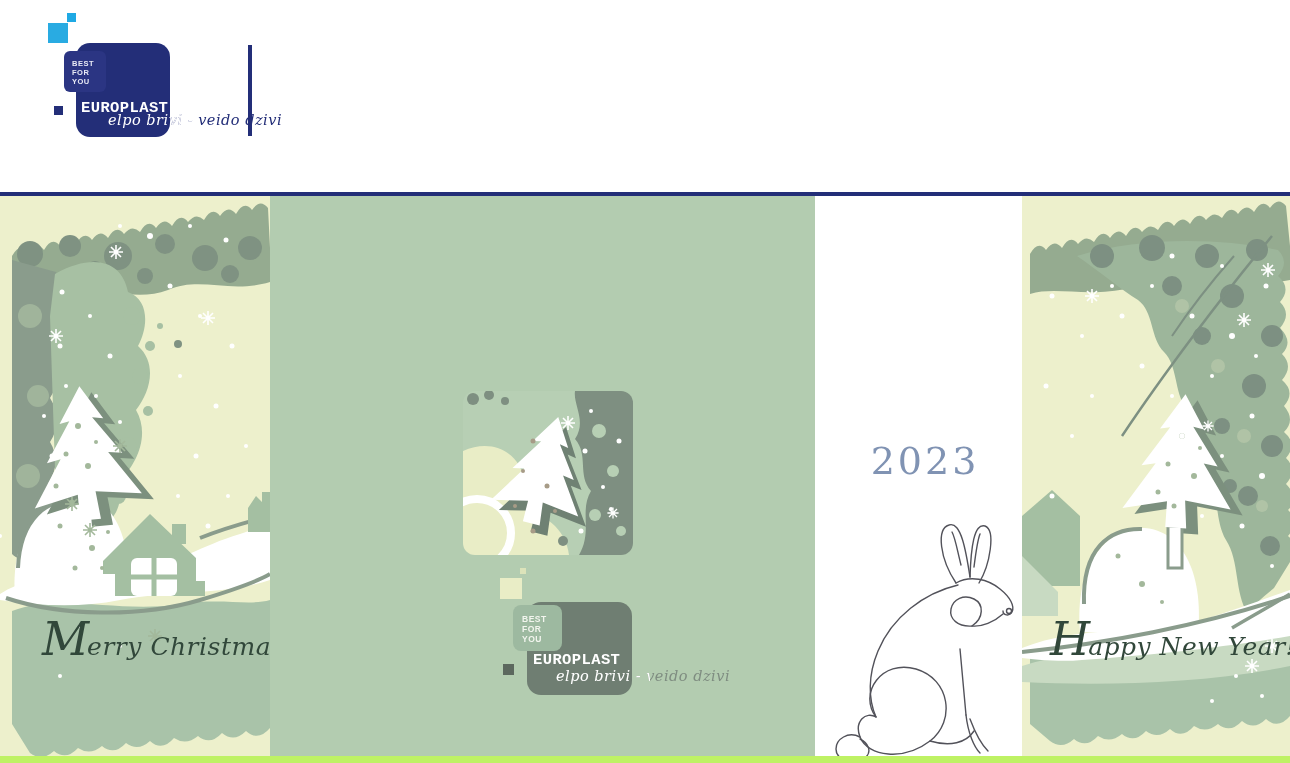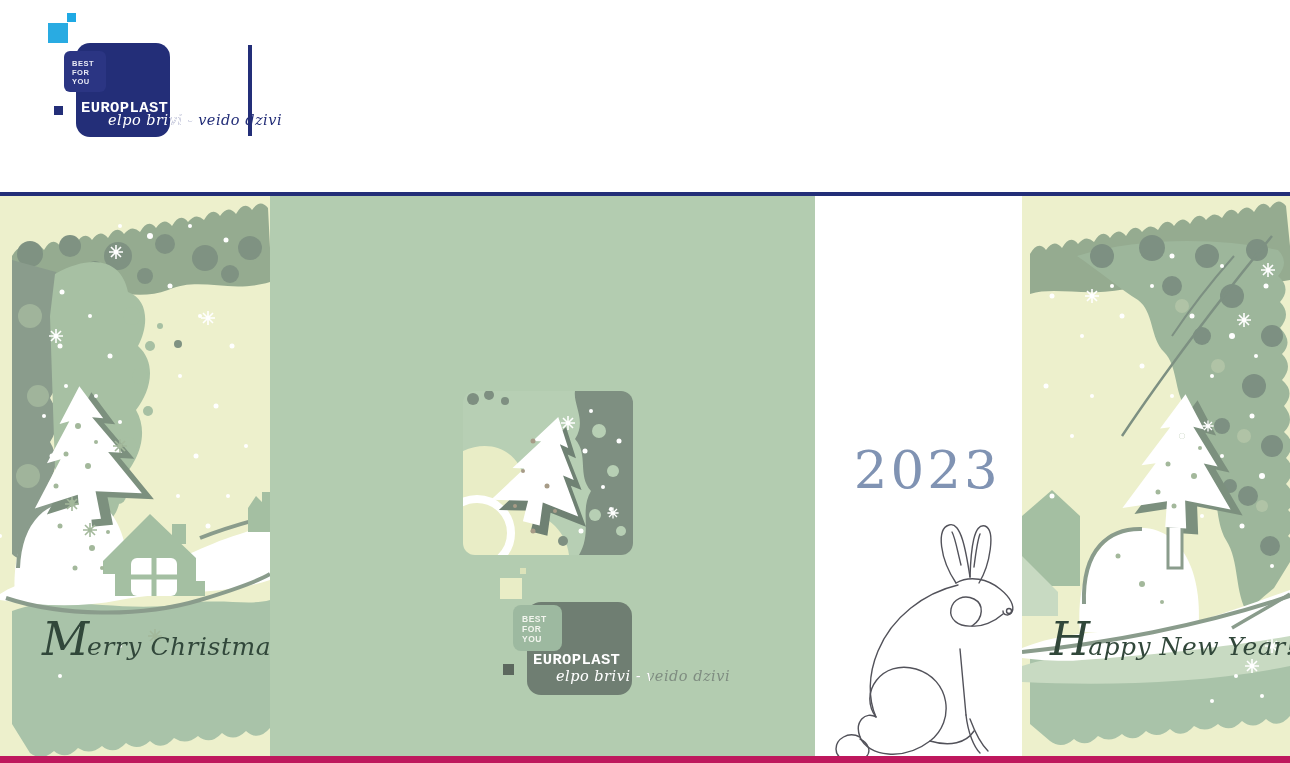--- a/index.html
+++ b/index.html
@@ -1,16 +1,16 @@
 <!DOCTYPE html>
 <html><head>
 <meta charset="utf-8">
 <style>
   html,body{margin:0;padding:0;background:#fff;}
-  #stage{position:relative;width:1290px;height:763px;background:#be185d;overflow:hidden;
+  #stage{position:relative;width:1290px;height:763px;background:#bef264;overflow:hidden;
          font-family:"Liberation Sans","DejaVu Sans",sans-serif;}
   .abs{position:absolute;font-family:Liberation Mono, monospace;}
 
   
   #header{position:absolute;left:0;top:0;width:1290px;height:196px;background:#fff;}
   #separator{position:absolute;left:0;top:192px;width:1290px;height:4px;background:#232e78;}
   .sq{position:absolute;}
   #cyan-sq-small{left:67px;top:13px;width:9px;height:9px;background:#1fa9e4;}
   #cyan-sq-big{left:48px;top:23px;width:20px;height:20px;background:#29abe2;}
   #navy-main{left:76px;top:43px;width:94px;height:94px;background:#232e78;border-radius:14px;}
@@ -42,21 +42,21 @@
   .greeting{position:absolute;font-family:"DejaVu Serif","Liberation Serif",serif;
             font-style:italic;color:#31473a;white-space:nowrap;}
   .greeting .initial{font-size:46px;line-height:1;letter-spacing:-2px;}
   .greeting .rest{font-size:25px;letter-spacing:.5px;}
   #greet-left{left:42px;top:420px;}
   #greet-right{left:28px;top:420px;}
 
   
   #year-text{position:absolute;left:50%;top:243px;transform:translateX(-44%);
              font-family:"DejaVu Serif","Liberation Serif",serif;
-             font-size:53px;color:#8093b3;letter-spacing:3px;}
+             font-size:38px;color:#8093b3;letter-spacing:3px;}
   #rabbit-box{position:absolute;left:10px;top:325px;width:196px;height:235px;}
 
   
   #mini-photo{position:absolute;left:193px;top:195px;width:170px;height:164px;
               border-radius:12px;overflow:hidden;}
   #c-tiny-sq{left:250px;top:372px;width:6px;height:6px;background:#dce3ba;}
   #c-pale-sq{left:230px;top:382px;width:22px;height:21px;background:#e9edc6;}
   #c-gray-sq{left:257px;top:406px;width:105px;height:93px;background:#6f7e72;border-radius:14px;}
   #c-badge{left:243px;top:409px;width:49px;height:46px;background:#9db9a0;border-radius:8px;
            color:#f2f5ee;font-size:8.5px;font-weight:bold;line-height:10px;

